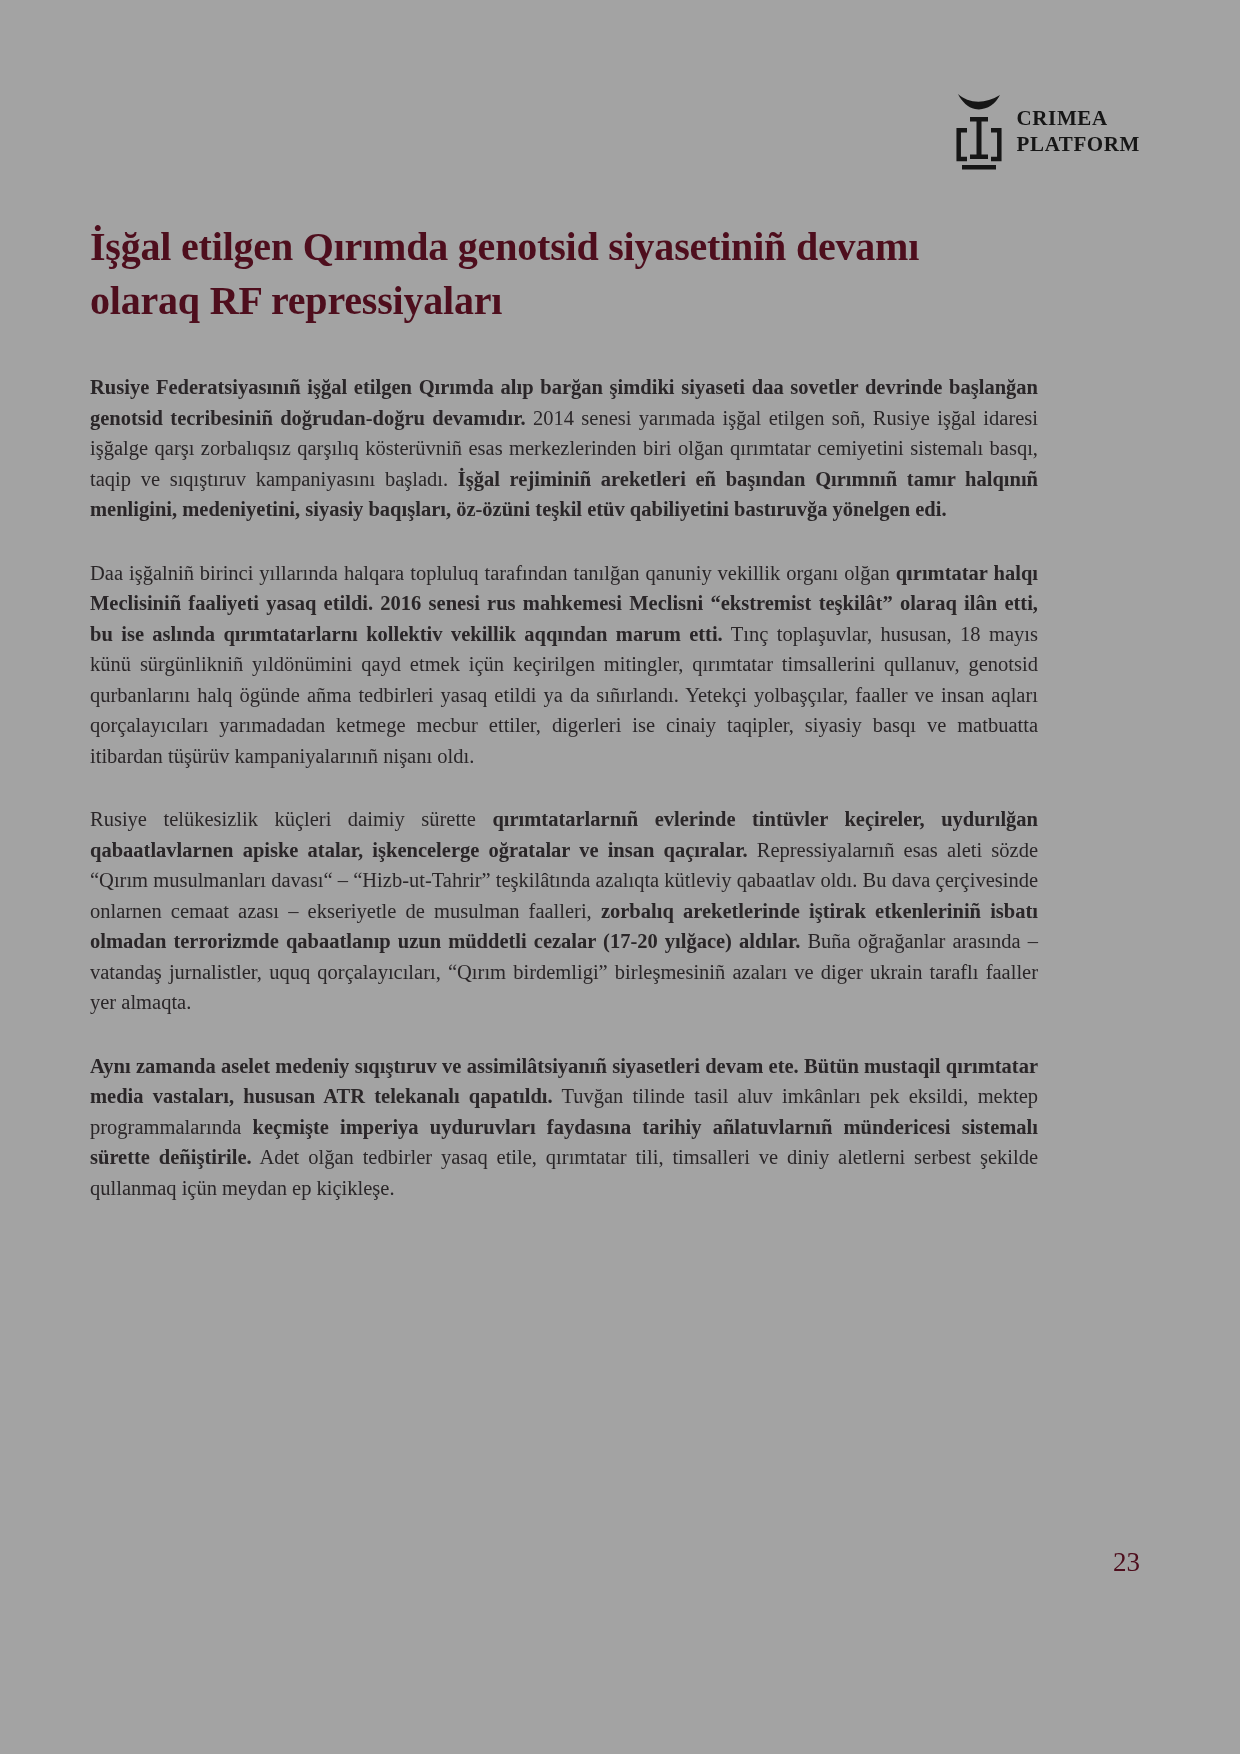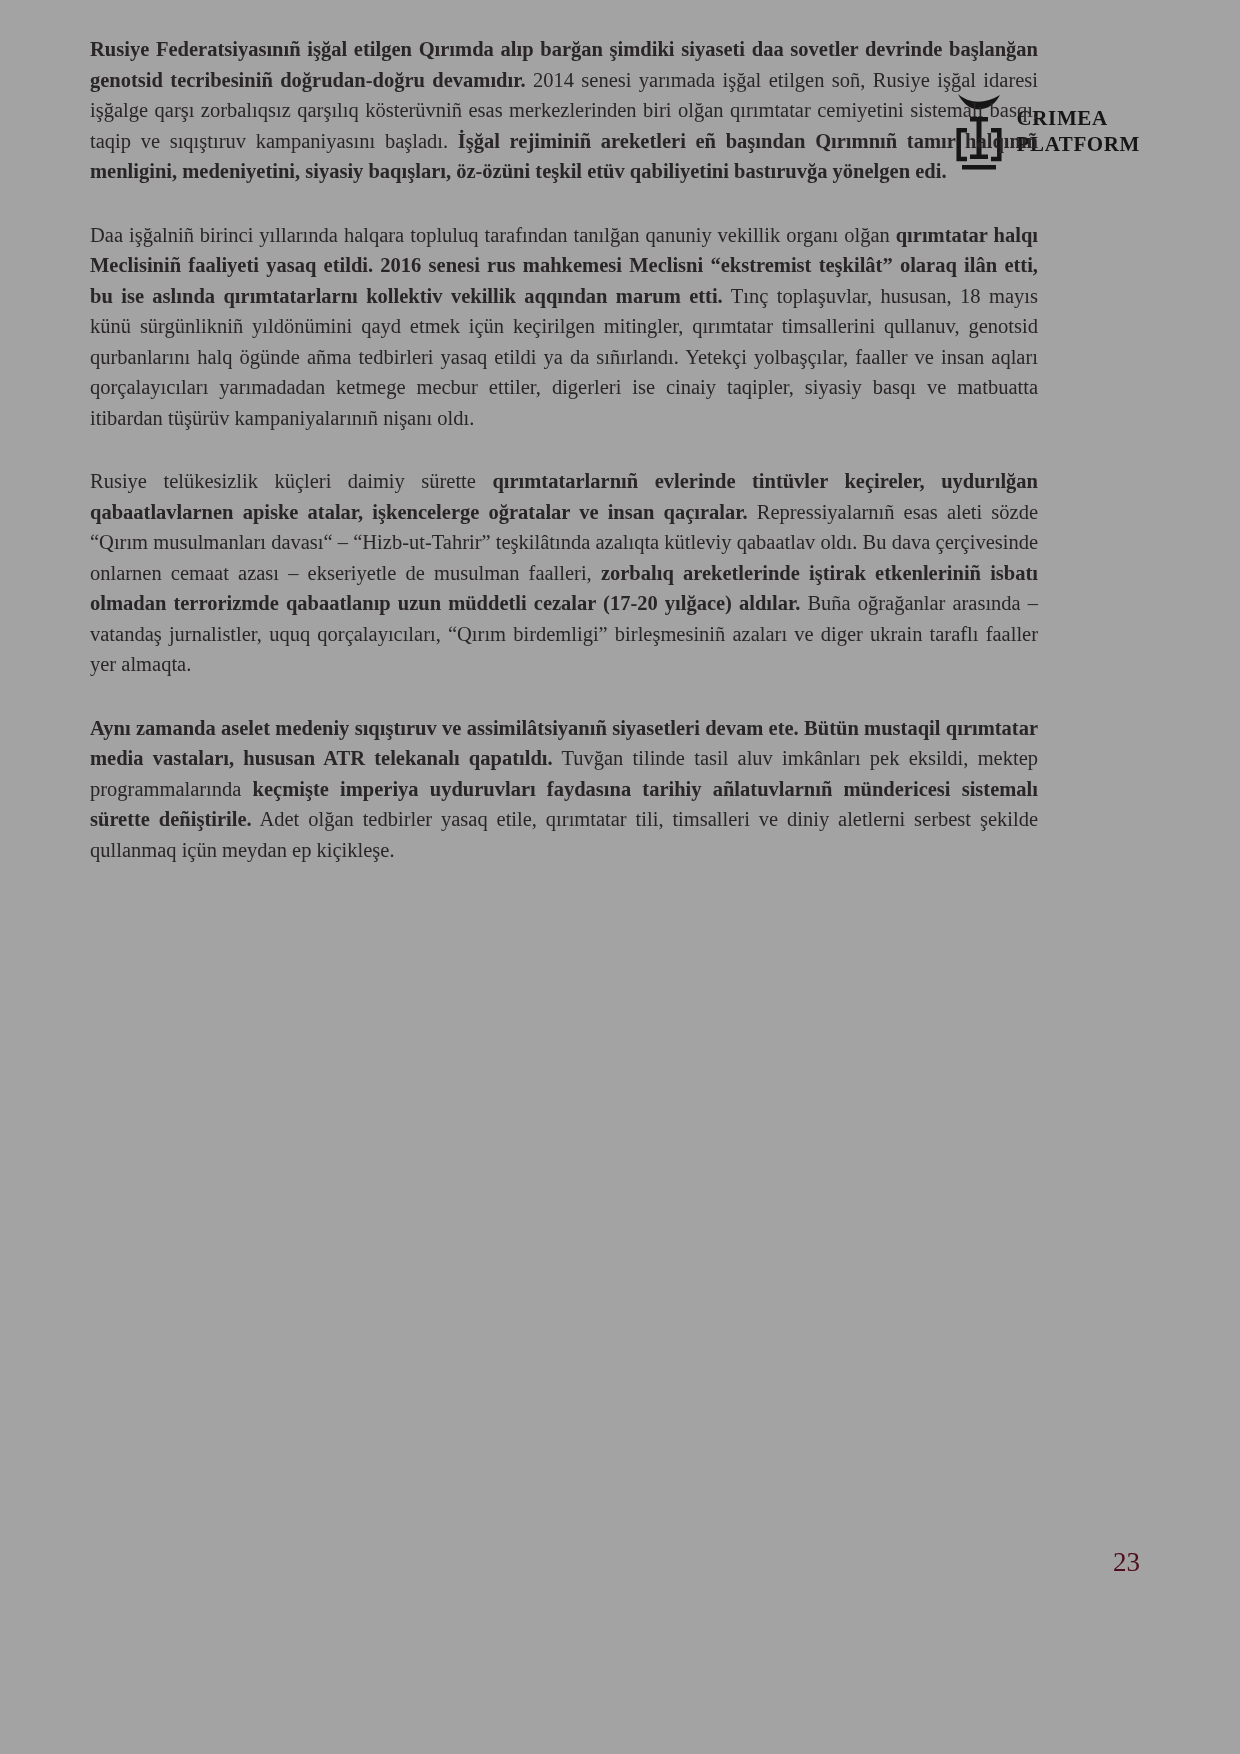--- a/index.html
+++ b/index.html
@@ -24,21 +24,21 @@
   .content {
     position:absolute; left:90px; top:0;
     width:948px;
   }
   h1.title {
     margin:0; padding-top:220px;
     font-size:40px; line-height:1.35; font-weight:700;
     letter-spacing:-0.2px;
     color:#4e0e1d;
   }
-  .body-text { margin-top:34px; }
+  .body-text { margin-top:44px; }
   .body-text p {
     margin:0 0 33px 0;
     font-size:20.5px; line-height:30.5px;
     text-align:justify;
     color:#2a2628;
   }
   .body-text .b { font-weight:700; }
   
   .pagenum {
     position:absolute; top:1547px; right:100px;
@@ -66,20 +66,21 @@
         </g>
       </svg>
     </span>
     <div class="logo-text">
       <div>CRIMEA</div>
       <div>PLATFORM</div>
     </div>
   </div>
 
   <div class="content">
+    <h1 class="title">İşğal etilgen Qırımda genotsid siyasetiniñ devamı olaraq RF repressiyaları</h1>
     <div class="body-text">
         <p><span class="b">Rusiye Federatsiyasınıñ işğal etilgen Qırımda alıp barğan şimdiki siyaseti daa sovetler devrinde başlanğan genotsid tecribesiniñ doğrudan-doğru devamıdır.</span><span> 2014 senesi yarımada işğal etilgen soñ, Rusiye işğal idaresi işğalge qarşı zorbalıqsız qarşılıq kösterüvniñ esas merkezlerinden biri olğan qırımtatar cemiyetini sistemalı basqı, taqip ve sıqıştıruv kampaniyasını başladı. </span><span class="b">İşğal rejiminiñ areketleri eñ başından Qırımnıñ tamır halqınıñ menligini, medeniyetini, siyasiy baqışları, öz-özüni teşkil etüv qabiliyetini bastıruvğa yönelgen edi.</span></p>
         <p><span>Daa işğalniñ birinci yıllarında halqara topluluq tarafından tanılğan qanuniy vekillik organı olğan </span><span class="b">qırımtatar halqı Meclisiniñ faaliyeti yasaq etildi. 2016 senesi rus mahkemesi Meclisni “ekstremist teşkilât” olaraq ilân etti, bu ise aslında qırımtatarlarnı kollektiv vekillik aqqından marum etti.</span><span> Tınç toplaşuvlar, hususan, 18 mayıs künü sürgünlikniñ yıldönümini qayd etmek içün keçirilgen mitingler, qırımtatar timsallerini qullanuv, genotsid qurbanlarını halq ögünde añma tedbirleri yasaq etildi ya da sıñırlandı. Yetekçi yolbaşçılar, faaller ve insan aqları qorçalayıcıları yarımadadan ketmege mecbur ettiler, digerleri ise cinaiy taqipler, siyasiy basqı ve matbuatta itibardan tüşürüv kampaniyalarınıñ nişanı oldı.</span></p>
         <p><span>Rusiye telükesizlik küçleri daimiy sürette </span><span class="b">qırımtatarlarnıñ evlerinde tintüvler keçireler, uydurılğan qabaatlavlarnen apiske atalar, işkencelerge oğratalar ve insan qaçıralar.</span><span> Repressiyalarnıñ esas aleti sözde “Qırım musulmanları davası“ – “Hizb-ut-Tahrir” teşkilâtında azalıqta kütleviy qabaatlav oldı. Bu dava çerçivesinde onlarnen cemaat azası – ekseriyetle de musulman faalleri, </span><span class="b">zorbalıq areketlerinde iştirak etkenleriniñ isbatı olmadan terrorizmde qabaatlanıp uzun müddetli cezalar (17-20 yılğace) aldılar.</span><span> Buña oğrağanlar arasında – vatandaş jurnalistler, uquq qorçalayıcıları, “Qırım birdemligi” birleşmesiniñ azaları ve diger ukrain taraflı faaller yer almaqta.</span></p>
         <p><span class="b">Aynı zamanda aselet medeniy sıqıştıruv ve assimilâtsiyanıñ siyasetleri devam ete. Bütün mustaqil qırımtatar media vastaları, hususan ATR telekanalı qapatıldı.</span><span> Tuvğan tilinde tasil aluv imkânları pek eksildi, mektep programmalarında </span><span class="b">keçmişte imperiya uyduruvları faydasına tarihiy añlatuvlarnıñ mündericesi sistemalı sürette deñiştirile.</span><span> Adet olğan tedbirler yasaq etile, qırımtatar tili, timsalleri ve diniy aletlerni serbest şekilde qullanmaq içün meydan ep kiçikleşe.</span></p>
       </div>
   </div>
 
   <div class="pagenum">23</div>
 

